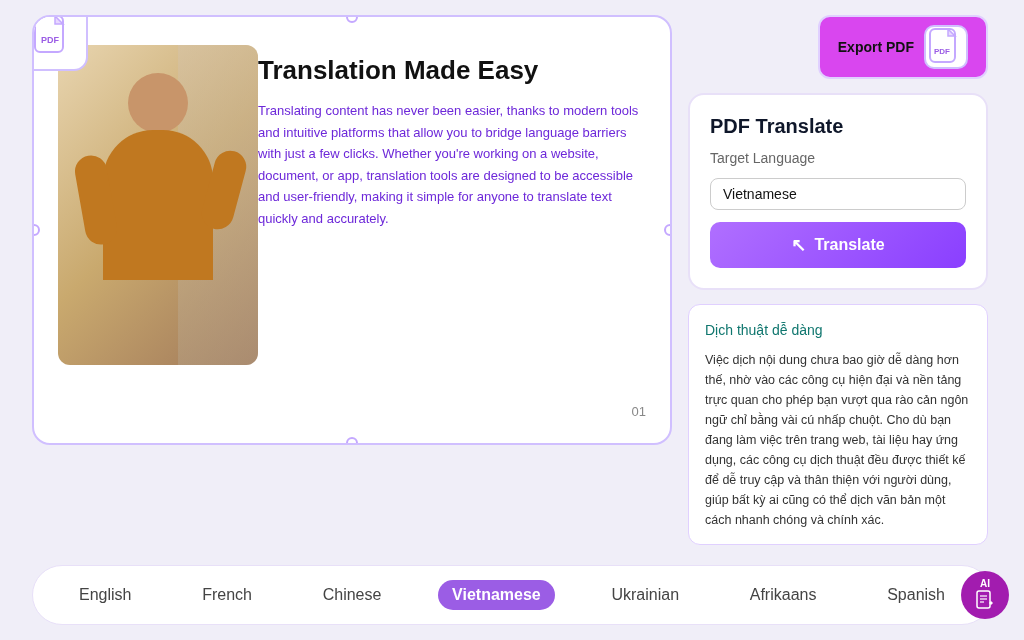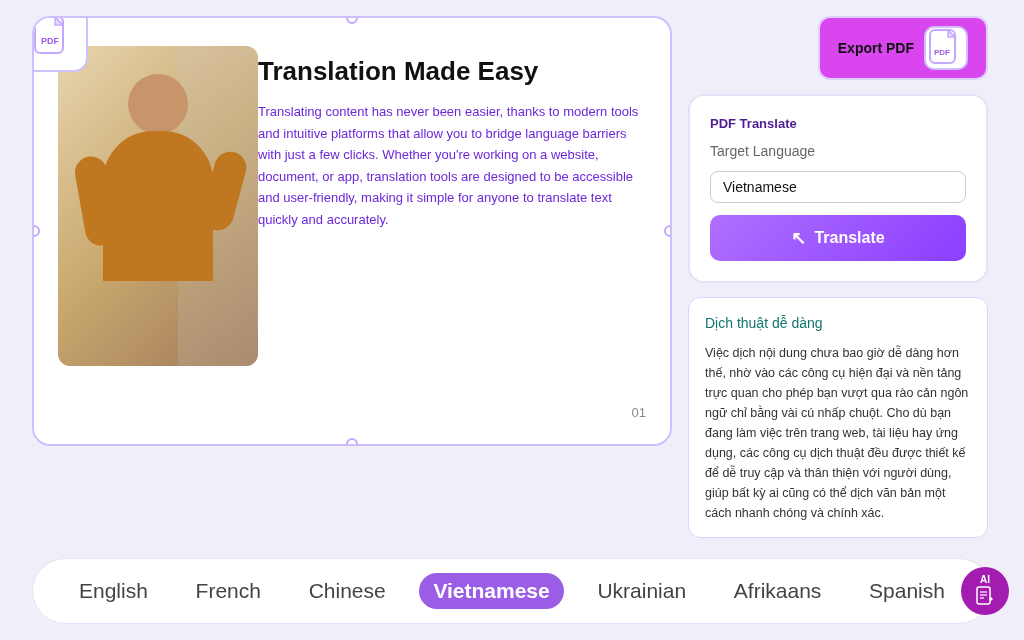--- a/index.html
+++ b/index.html
@@ -206,23 +206,23 @@
       background: white;
       border: 2px solid #e8e0f8;
       border-radius: 16px;
       padding: 20px;
       display: flex;
       flex-direction: column;
       gap: 12px;
     }
 
     .translate-card-title {
-      font-size: 13px;
+      font-size: 20px;
       font-weight: 800;
-      color: #4c1d95;
+      color: #0f172a;
     }
 
     .target-lang-label {
       font-size: 14px;
       color: #666;
     }
 
     .target-lang-value {
       background: white;
       border: 1.5px solid #ccc;
@@ -279,21 +279,21 @@
       border: 1.5px solid #e8e0f8;
       width: 960px;
       padding: 14px 32px;
       display: flex;
       align-items: center;
       justify-content: space-between;
       position: relative;
     }
 
     .lang-item {
-      font-size: 21px;
+      font-size: 16px;
       color: #444;
       cursor: pointer;
       padding: 6px 14px;
       border-radius: 30px;
       font-weight: 500;
     }
 
     .lang-item.active {
       background: #9b5de5;
       color: white;

